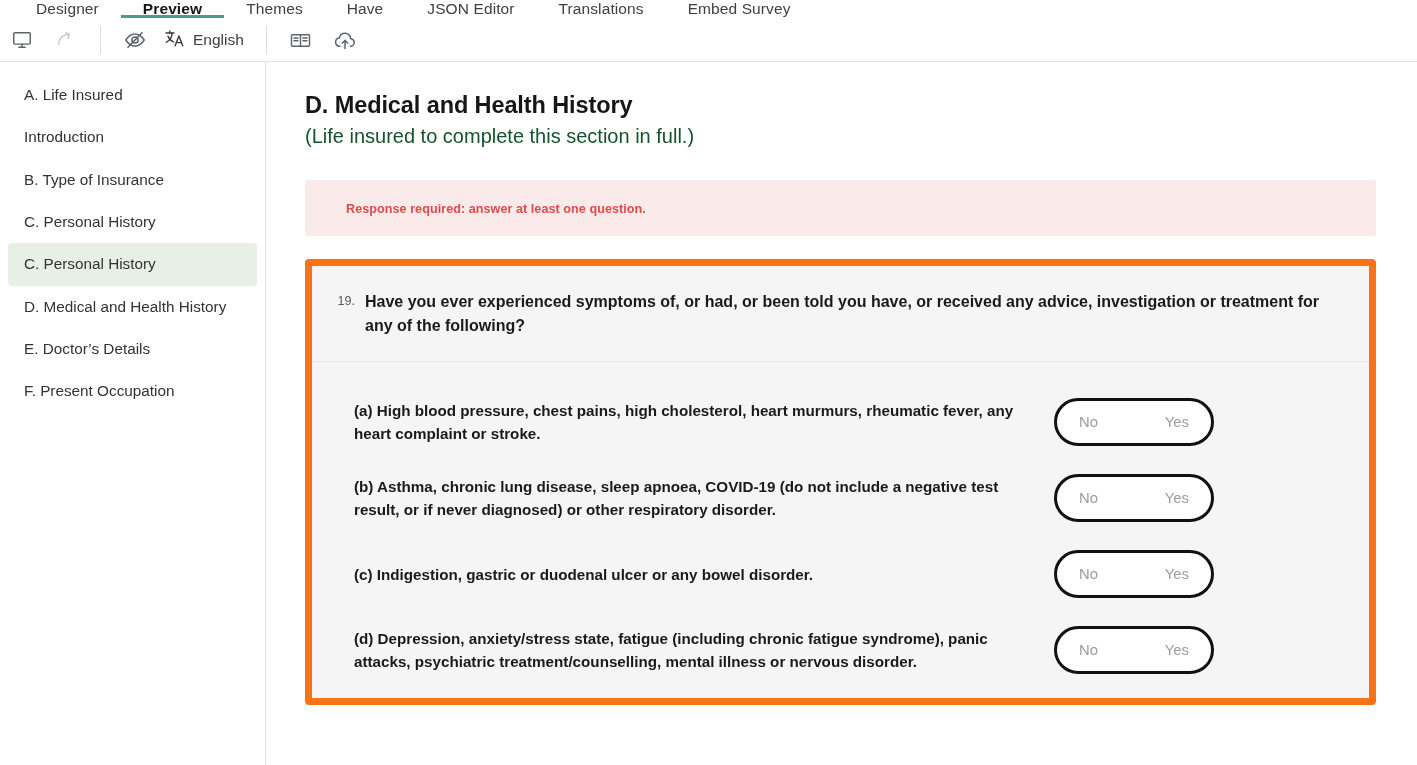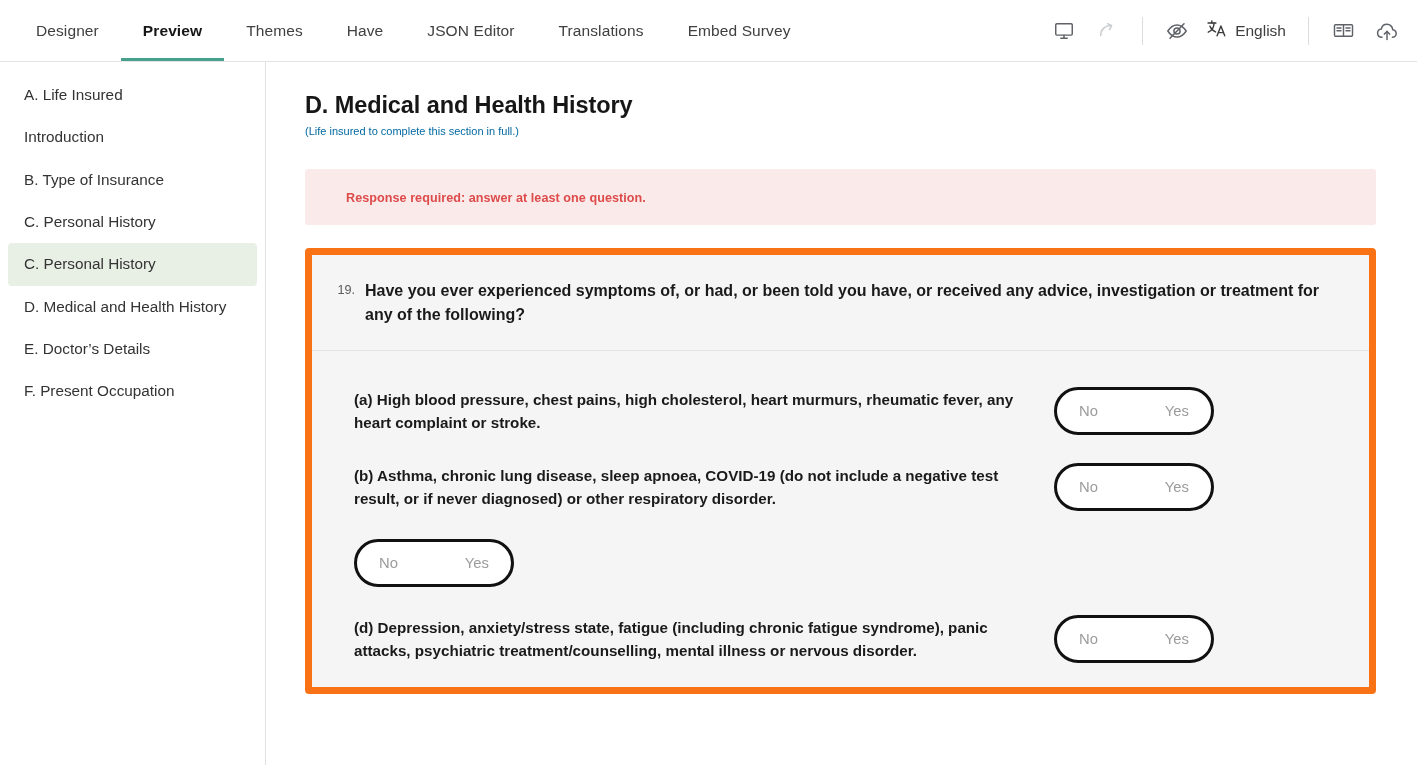--- a/index.html
+++ b/index.html
@@ -25,20 +25,21 @@
   
   .toolbar {
     height: 62px;
     min-height: 62px;
     background: #ffffff;
     border-bottom: 1px solid #e4e4e4;
     display: flex;
     align-items: stretch;
     position: relative;
     z-index: 5;
+    flex-direction: column;
   }
   .tabs {
     display: flex;
     align-items: stretch;
     padding-left: 14px;
   }
   .tab {
     display: flex;
     align-items: center;
     padding: 0 22px;
@@ -135,22 +136,22 @@
   }
 
   .page-title {
     font-size: 23.5px;
     font-weight: bold;
     color: #161616;
     margin: 0 0 6px 0;
     letter-spacing: -0.1px;
   }
   .page-subtitle {
-    font-size: 11px;
-    color: #0369a1;
+    font-size: 20px;
+    color: #14532d;
     margin: 0 0 32px 0;
   }
 
   .error-banner {
     background: #fbeaea;
     border-radius: 3px;
     padding: 19px 41px;
     margin-bottom: 23px;
   }
   .error-text {
@@ -357,20 +358,21 @@
             <div class="matrix-row">
               <div class="row-label">(b) Asthma, chronic lung disease, sleep apnoea, COVID-19 (do not include a negative test result, or if never diagnosed) or other respiratory disorder.</div>
               <div class="row-control">
                 <div class="toggle">
                   <span class="toggle-opt">No</span>
                   <span class="toggle-opt">Yes</span>
                 </div>
               </div>
             </div>
             <div class="matrix-row">
+              <div class="row-label">(c) Indigestion, gastric or duodenal ulcer or any bowel disorder.</div>
               <div class="row-control">
                 <div class="toggle">
                   <span class="toggle-opt">No</span>
                   <span class="toggle-opt">Yes</span>
                 </div>
               </div>
             </div>
             <div class="matrix-row">
               <div class="row-label">(d) Depression, anxiety/stress state, fatigue (including chronic fatigue syndrome), panic attacks, psychiatric treatment/counselling, mental illness or nervous disorder.</div>
               <div class="row-control">

